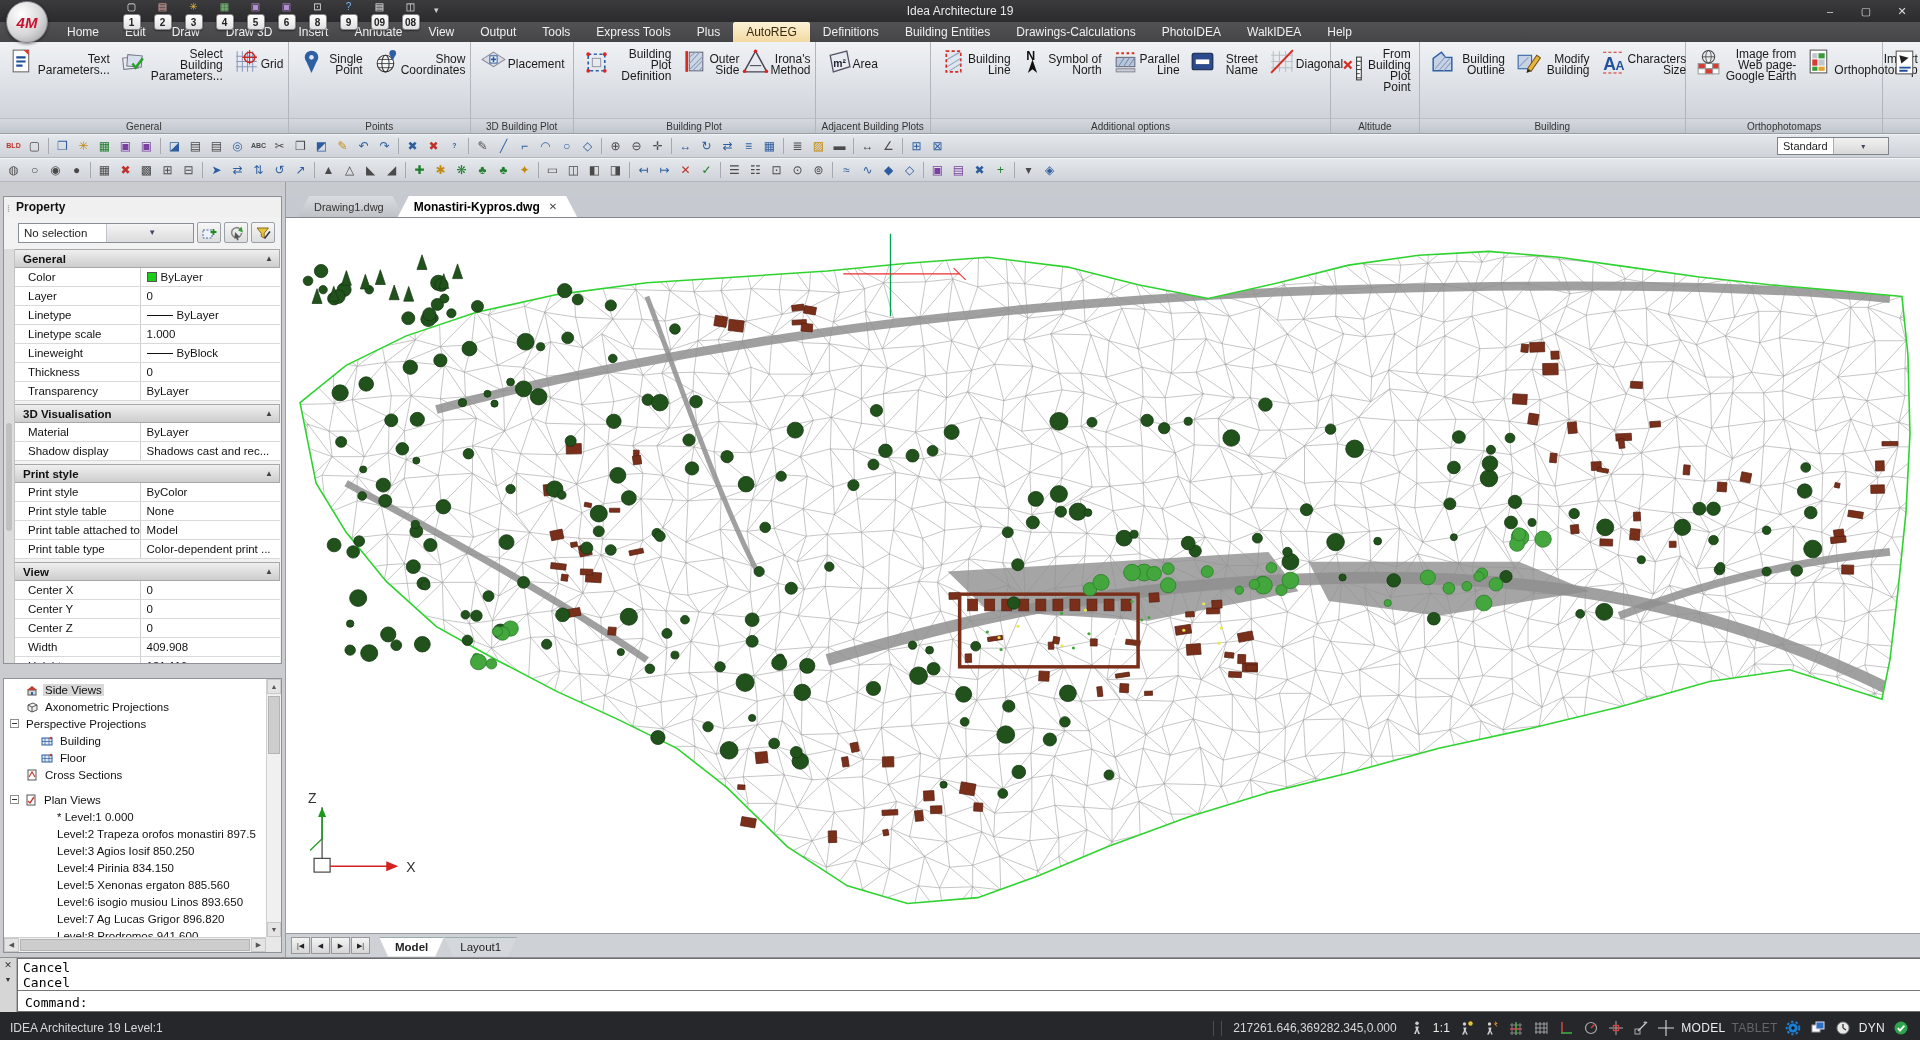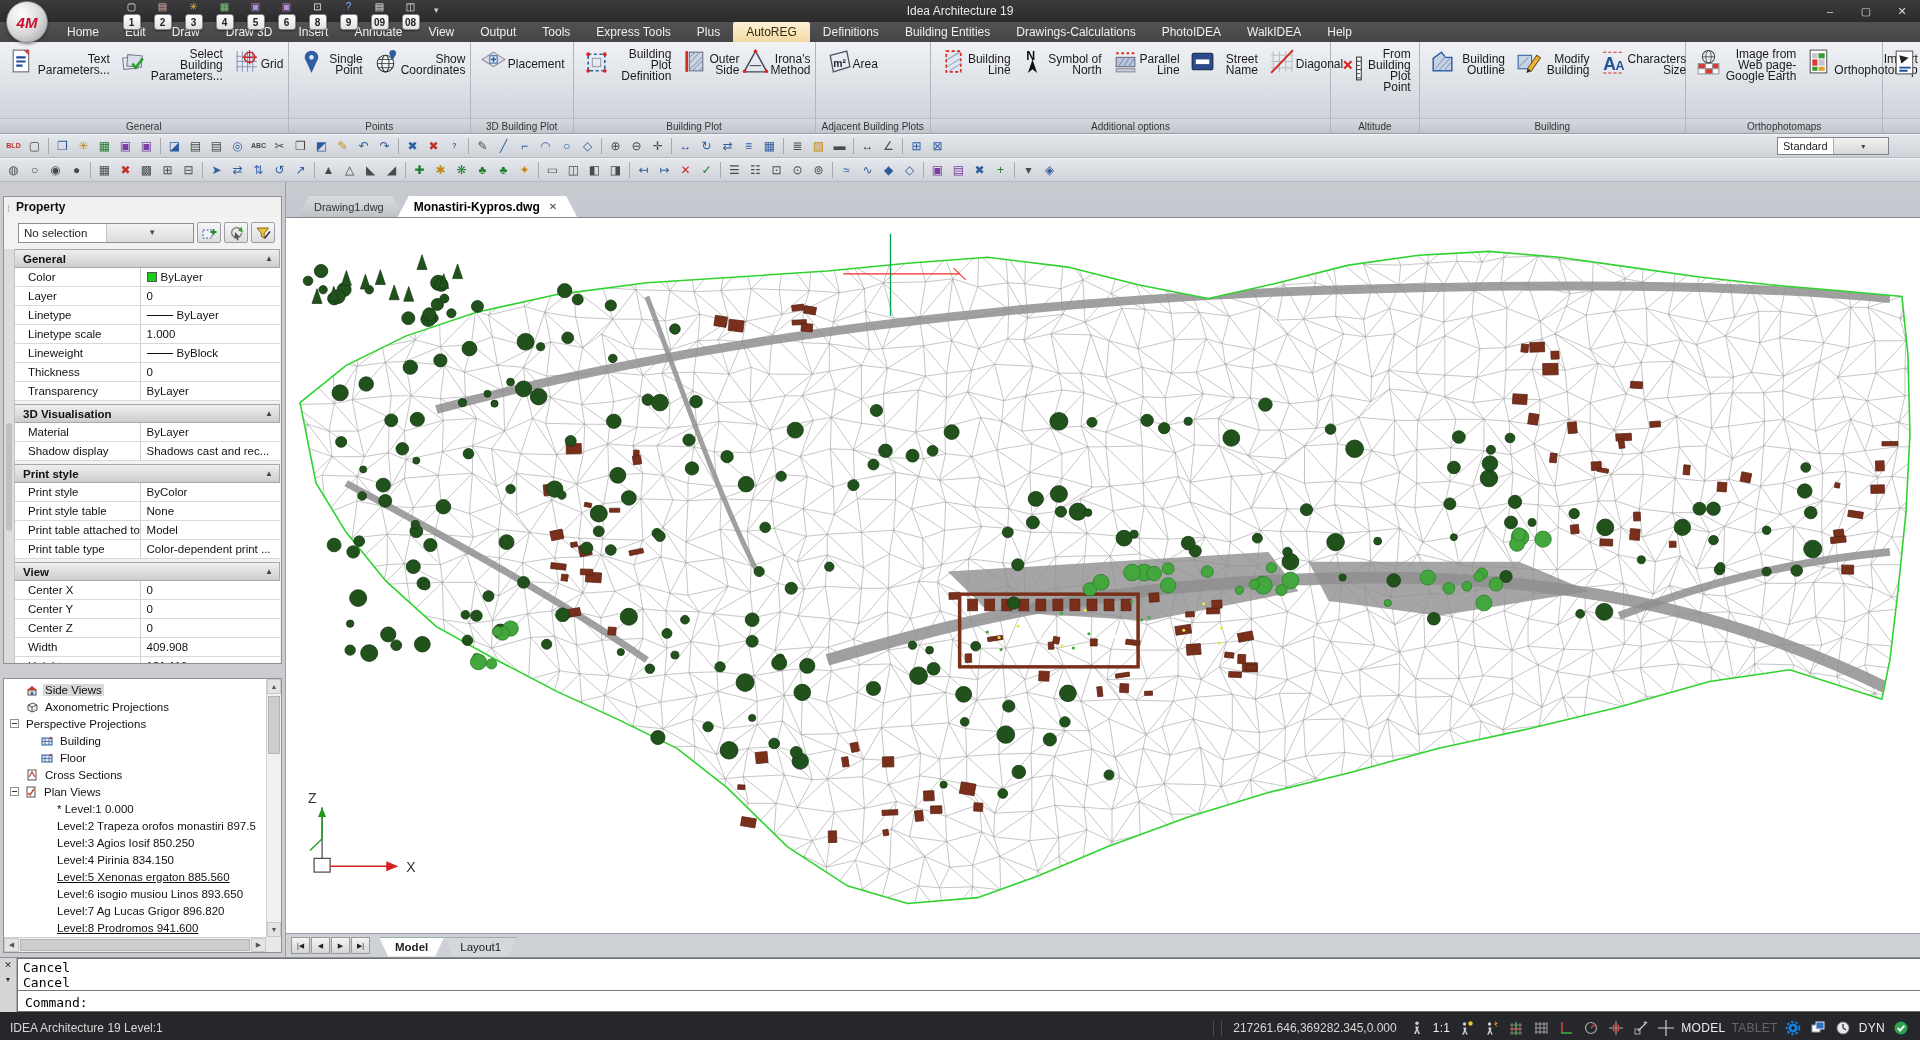--- a/index.html
+++ b/index.html
@@ -764,41 +764,41 @@
                 </svg></span>
               <span class="lbl">Floor</span>
             </div>
             <div class="trow" style="padding-left: 19px;">
               <span class="ticon"><svg viewBox="0 0 14 14" xmlns="http://www.w3.org/2000/svg">
                   <rect x="3" y="2" width="8" height="10" stroke="#555" fill="#fff"></rect>
                   <path d="M4 9 L7 4 L10 9" stroke="#c23b2e" fill="none" stroke-width="1.2"></path>
                 </svg></span>
               <span class="lbl">Cross Sections</span>
             </div>
-            <div class="trow" style="padding-left: 4px;">
+            <div class="trow" style="padding-left: 4px; margin-top: 8px;">
               <span class="texp"></span>
               <span class="ticon"><svg viewBox="0 0 14 14" xmlns="http://www.w3.org/2000/svg">
                   <rect x="3" y="2" width="8" height="10" stroke="#555" fill="#fff"></rect>
                   <path d="M4 8 L6 10 L10 4" stroke="#c23b2e" fill="none" stroke-width="1.4"></path>
                 </svg></span>
               <span class="lbl">Plan Views</span>
             </div>
             <div class="trow" style="padding-left: 49px;">
               <span class="lbl">* Level:1  0.000</span>
             </div>
             <div class="trow" style="padding-left: 49px;">
               <span class="lbl">Level:2 Trapeza orofos monastiri 897.5</span>
             </div>
             <div class="trow" style="padding-left: 49px;">
               <span class="lbl">Level:3 Agios Iosif 850.250</span>
             </div>
             <div class="trow" style="padding-left: 49px;">
               <span class="lbl">Level:4 Pirinia 834.150</span>
             </div>
-            <div class="trow" style="padding-left: 49px; text-decoration: underline;">
+            <div class="trow" style="padding-left: 49px;">
               <span class="lbl">Level:5 Xenonas ergaton 885.560</span>
             </div>
             <div class="trow" style="padding-left: 49px;">
               <span class="lbl">Level:6 isogio musiou Linos 893.650</span>
             </div>
             <div class="trow" style="padding-left: 49px;">
               <span class="lbl">Level:7 Ag Lucas Grigor 896.820</span>
             </div>
             <div class="trow" style="padding-left: 49px; text-decoration: underline;">
               <span class="lbl">Level:8 Prodromos 941.600</span>

